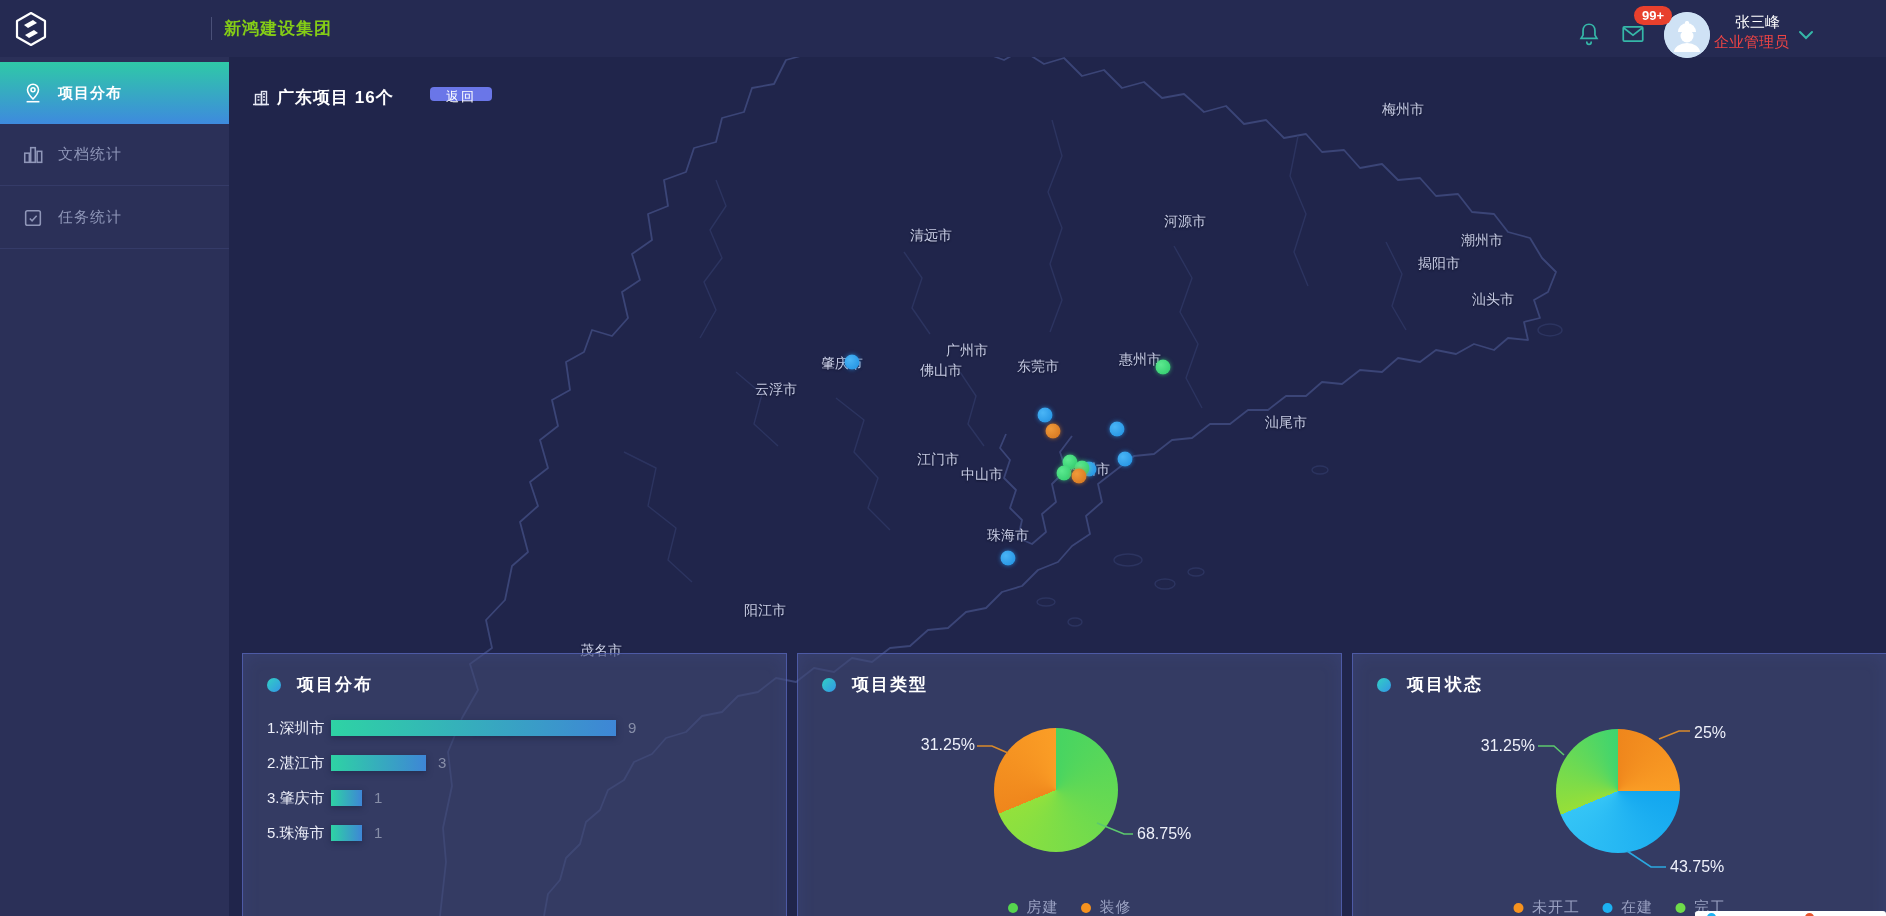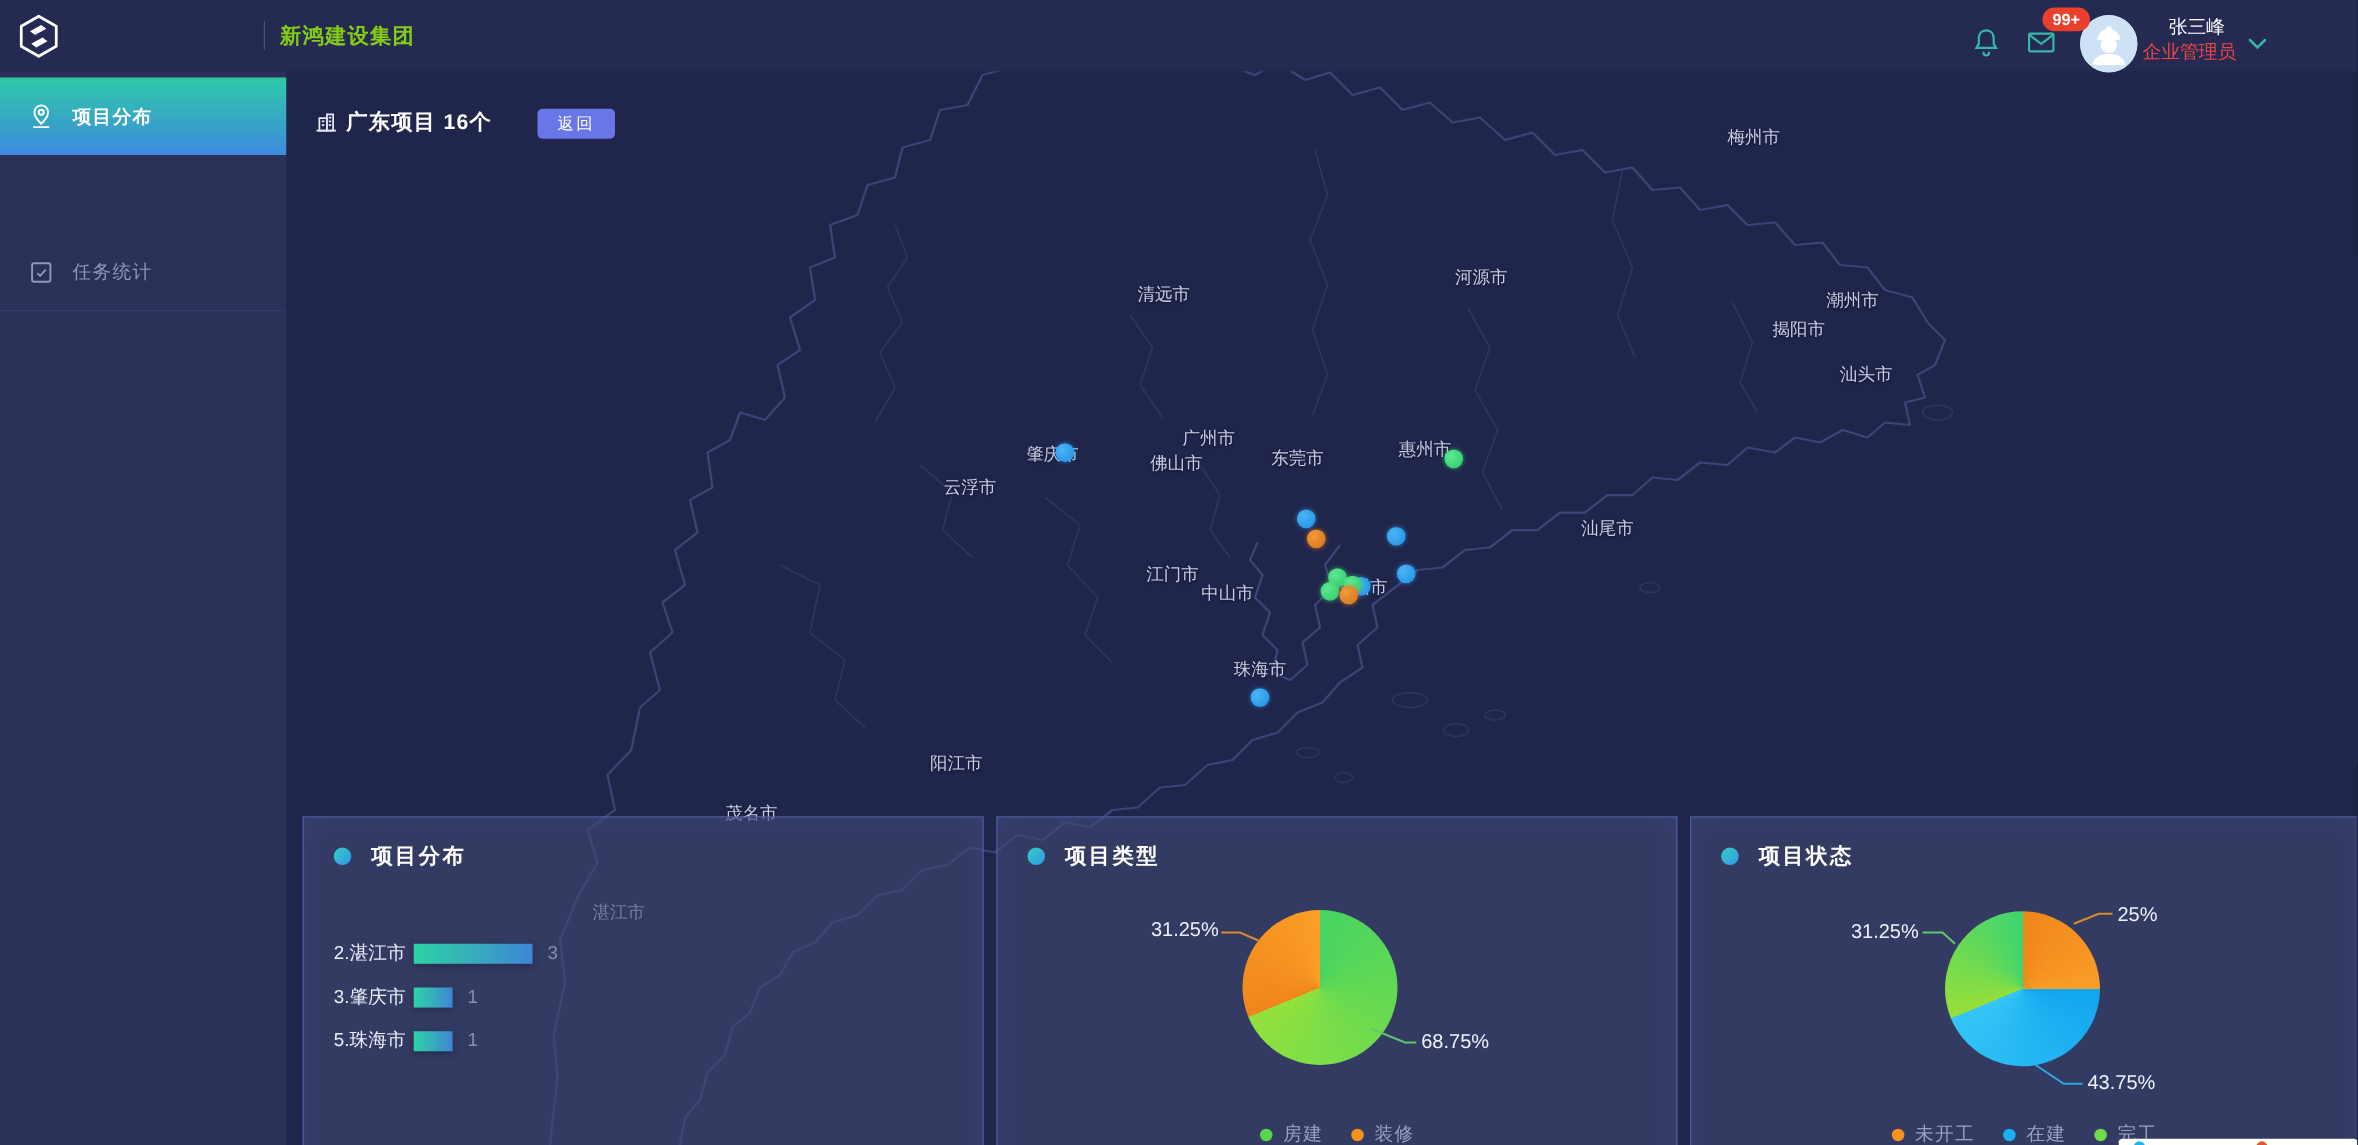--- a/index.html
+++ b/index.html
@@ -26,21 +26,21 @@
   .side-item .slabel{font-size:15px;letter-spacing:1px;}
   .side-item.active{background:linear-gradient(180deg,#2fc9a7 0%,#3e8ade 100%);color:#fff;border-bottom:none;}
   .side-item.active .slabel{font-weight:bold;}
 
   
   #map-layer{position:absolute;left:229px;top:57px;width:1657px;height:859px;z-index:1;}
   #map-svg{position:absolute;left:-229px;top:-57px;width:1886px;height:916px;pointer-events:none;}
   .map-head{position:absolute;left:24px;top:29px;display:flex;align-items:center;color:#fff;z-index:5;}
   .bld{width:16px;height:16px;margin-right:8px;color:#e6e9f5;}
   .map-title{font-size:17px;font-weight:bold;letter-spacing:1px;}
-  .back-btn{position:absolute;left:201px;top:30px;width:62px;height:24px;background:#6a76e8;color:#fff;font-size:13px;border:none;border-radius:4px;cursor:pointer;letter-spacing:2px;z-index:5;}
+  .back-btn{position:absolute;left:201px;top:30px;width:62px;height:14px;background:#6a76e8;color:#fff;font-size:13px;border:none;border-radius:4px;cursor:pointer;letter-spacing:2px;z-index:5;}
   .city{position:absolute;transform:translate(-50%,-50%);color:#c9cee6;font-size:14px;white-space:nowrap;text-shadow:0 1px 2px rgba(10,14,35,.8);z-index:2;}
   .marker{position:absolute;width:15px;height:15px;border-radius:50%;transform:translate(-50%,-50%);cursor:pointer;z-index:3;}
   .m-blue{background:radial-gradient(circle at 35% 35%,#4ab5f6,#1e8ee0);box-shadow:0 0 4px rgba(40,150,240,.7);}
   .m-orange{background:radial-gradient(circle at 35% 35%,#f09a3a,#d2711c);box-shadow:0 0 4px rgba(220,125,35,.7);}
   .m-green{background:radial-gradient(circle at 35% 35%,#5ce98f,#2cc86a);box-shadow:0 0 4px rgba(60,210,120,.7);}
 
   
   .panel{position:absolute;top:653px;height:290px;background:rgba(64,72,114,.62);border:1px solid rgba(98,116,220,.55);box-shadow:inset 0 0 18px rgba(90,110,225,.12);z-index:10;}
   .ptitle{position:absolute;left:24px;top:19px;display:flex;align-items:center;}
   .pdot{width:14px;height:14px;border-radius:50%;background:linear-gradient(135deg,#31d0c4,#3396e6);margin-right:16px;}
@@ -175,33 +175,46 @@
 
   <div id="sidebar">
     <div class="side-item active" style="top:5px">
       <svg class="sicon" viewBox="0 0 24 24" fill="none" stroke="currentColor" stroke-width="1.7">
         <path d="M12 2.5 a6 6 0 0 1 6 6 c0 4.2-6 10-6 10 s-6-5.8-6-10 a6 6 0 0 1 6-6 Z"></path>
           <circle cx="12" cy="8.5" r="2.2"></circle>
           <path d="M5 21.5 h14"></path>
       </svg>
       <span class="slabel">项目分布</span>
     </div>
+    <div class="side-item" style="top:67px">
+      <svg class="sicon" viewBox="0 0 24 24" fill="none" stroke="currentColor" stroke-width="1.7">
+        <rect x="9.5" y="4" width="5" height="16"></rect>
+          <rect x="3" y="10" width="5" height="10"></rect>
+          <rect x="16.5" y="8" width="5" height="12"></rect>
+      </svg>
+      <span class="slabel">文档统计</span>
+    </div>
     <div class="side-item" style="top:130px">
       <svg class="sicon" viewBox="0 0 24 24" fill="none" stroke="currentColor" stroke-width="1.7">
         <rect x="4" y="4" width="16" height="16" rx="2"></rect>
           <path d="M8.5 12.5 L11 15 L16 9.5"></path>
       </svg>
       <span class="slabel">任务统计</span>
     </div>
   </div>
 
   <div class="panel" style="left:242px;width:545px">
     <div class="ptitle">
       <span class="pdot"></span>
       <span class="ptext">项目分布</span>
+    </div>
+    <div class="bar-row" style="top:65px">
+      <span class="bar-label">1.深圳市</span>
+      <span class="bar" style="width:285px"></span>
+      <span class="bar-val" style="left:385px">9</span>
     </div>
     <div class="bar-row" style="top:100px">
       <span class="bar-label">2.湛江市</span>
       <span class="bar" style="width:95px"></span>
       <span class="bar-val" style="left:195px">3</span>
     </div>
     <div class="bar-row" style="top:135px">
       <span class="bar-label">3.肇庆市</span>
       <span class="bar" style="width:31px"></span>
       <span class="bar-val" style="left:131px">1</span>

